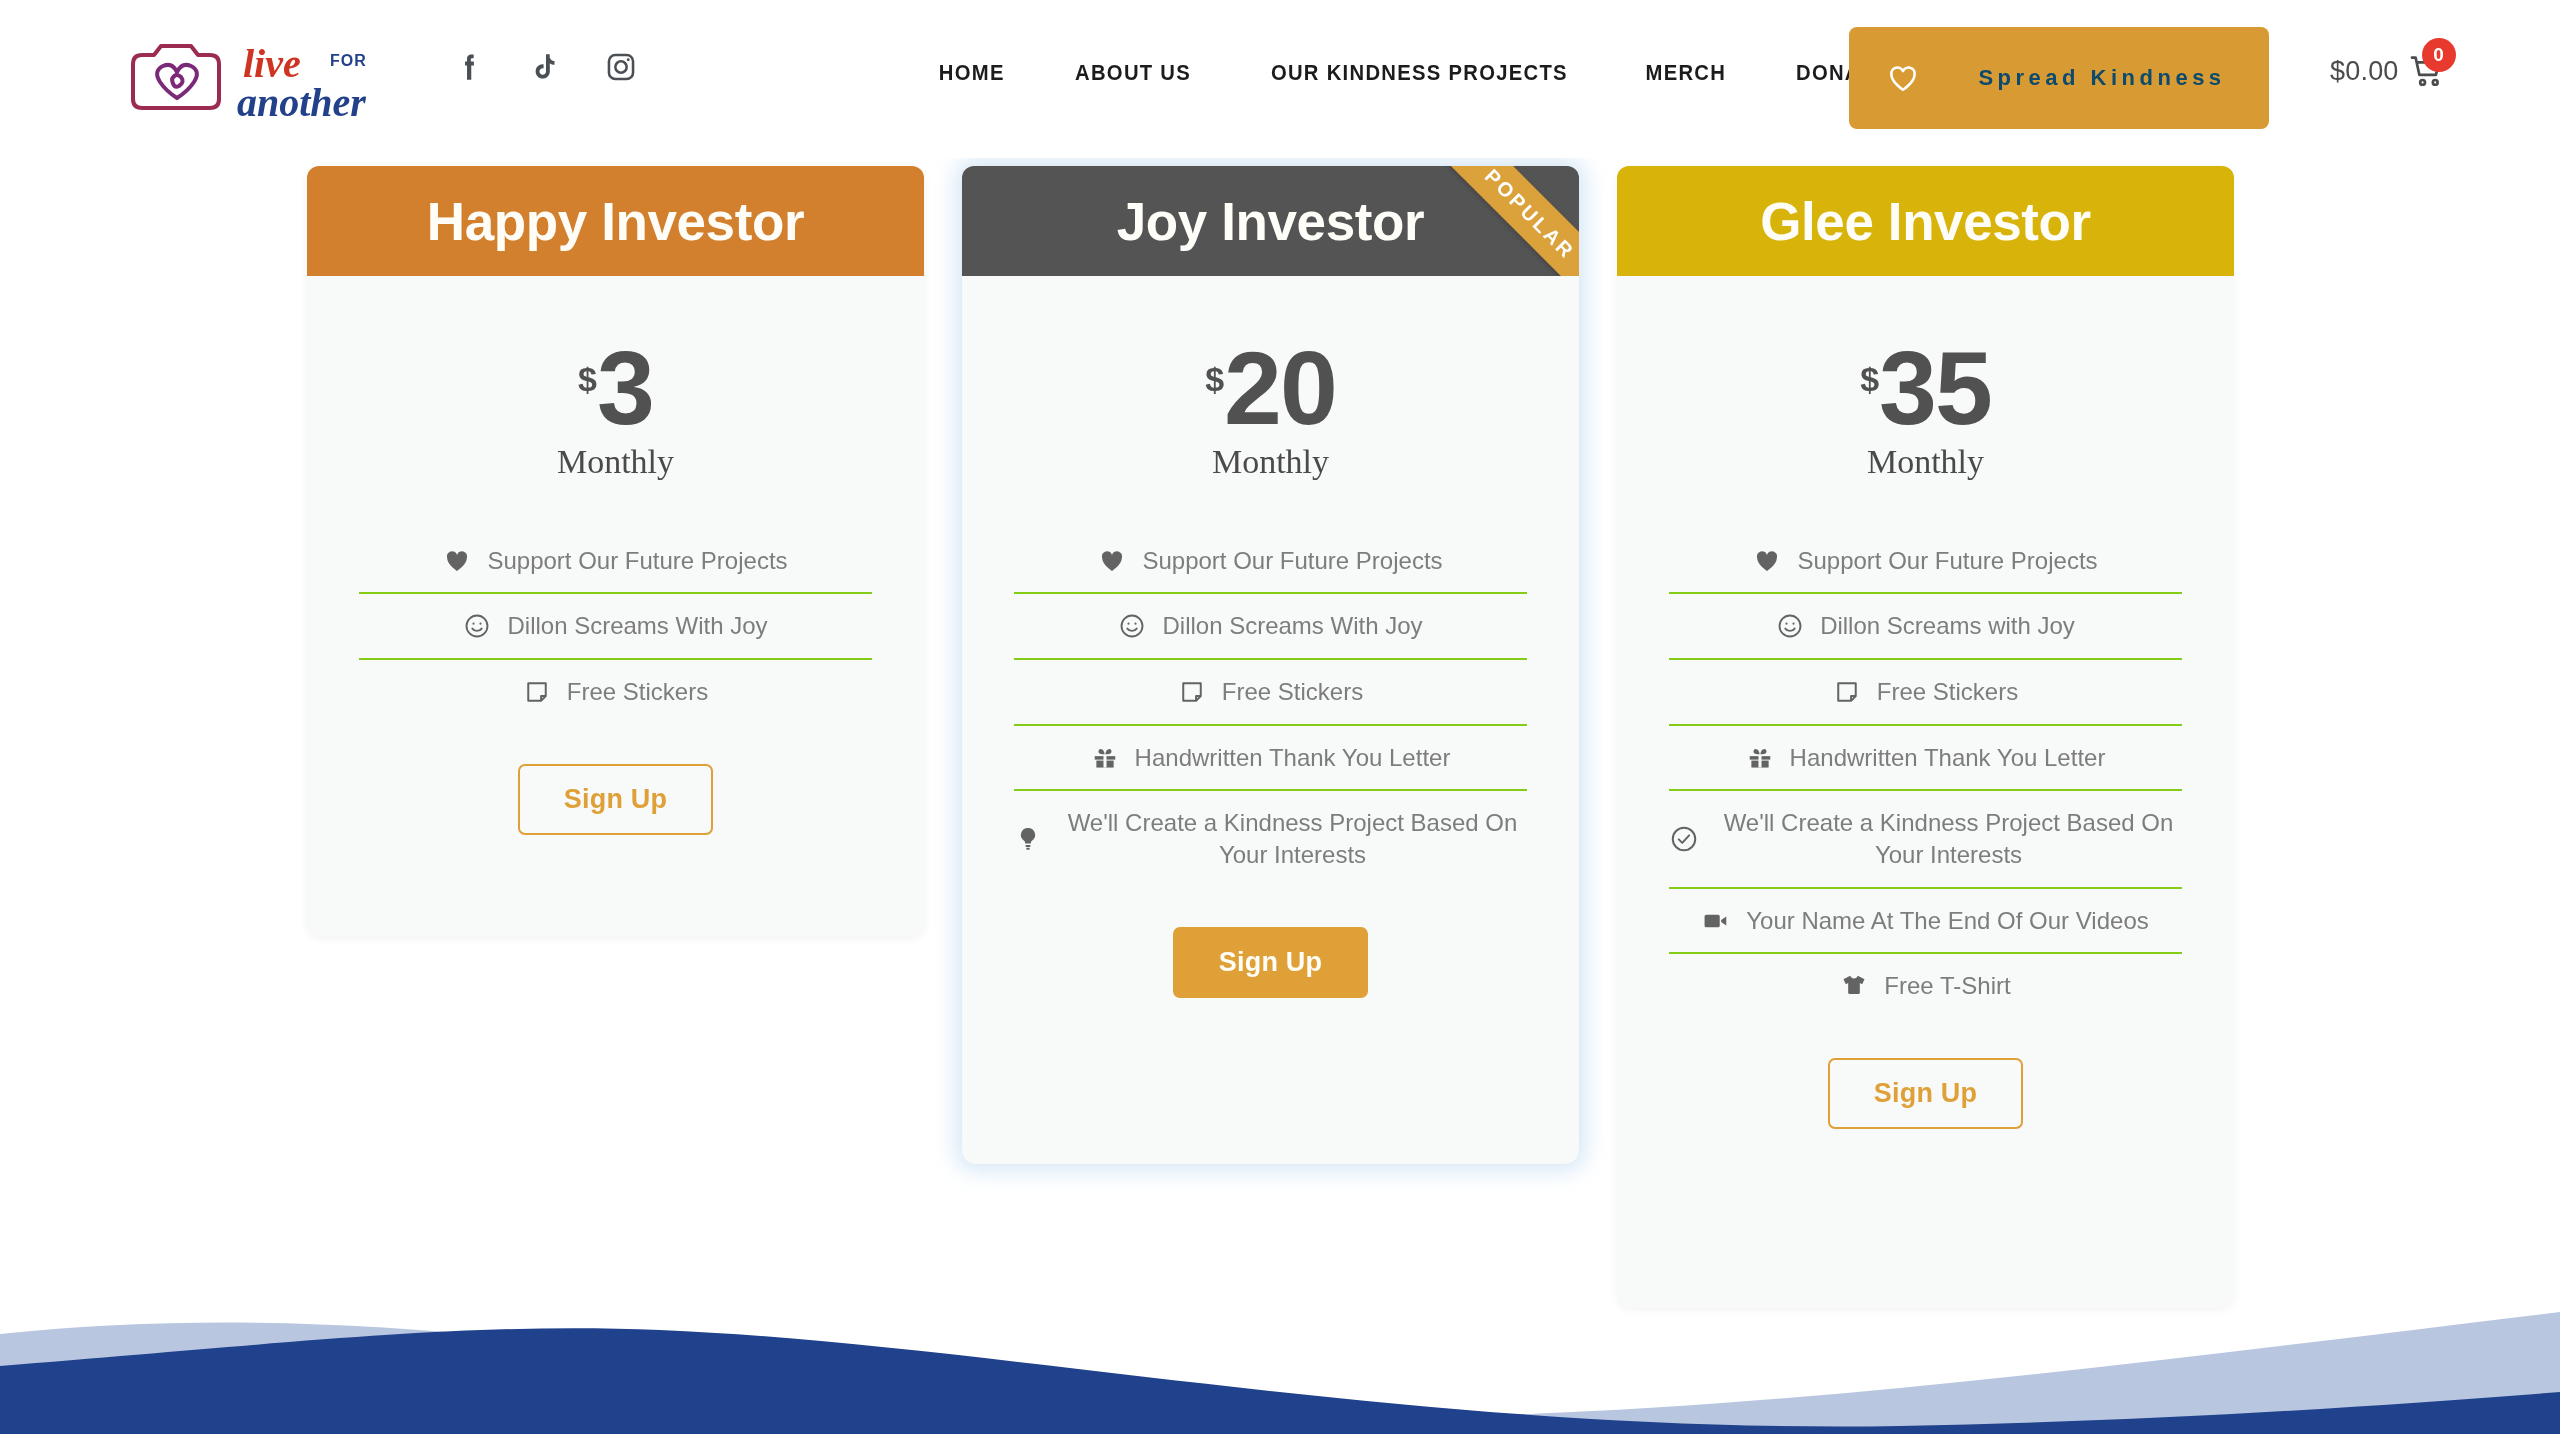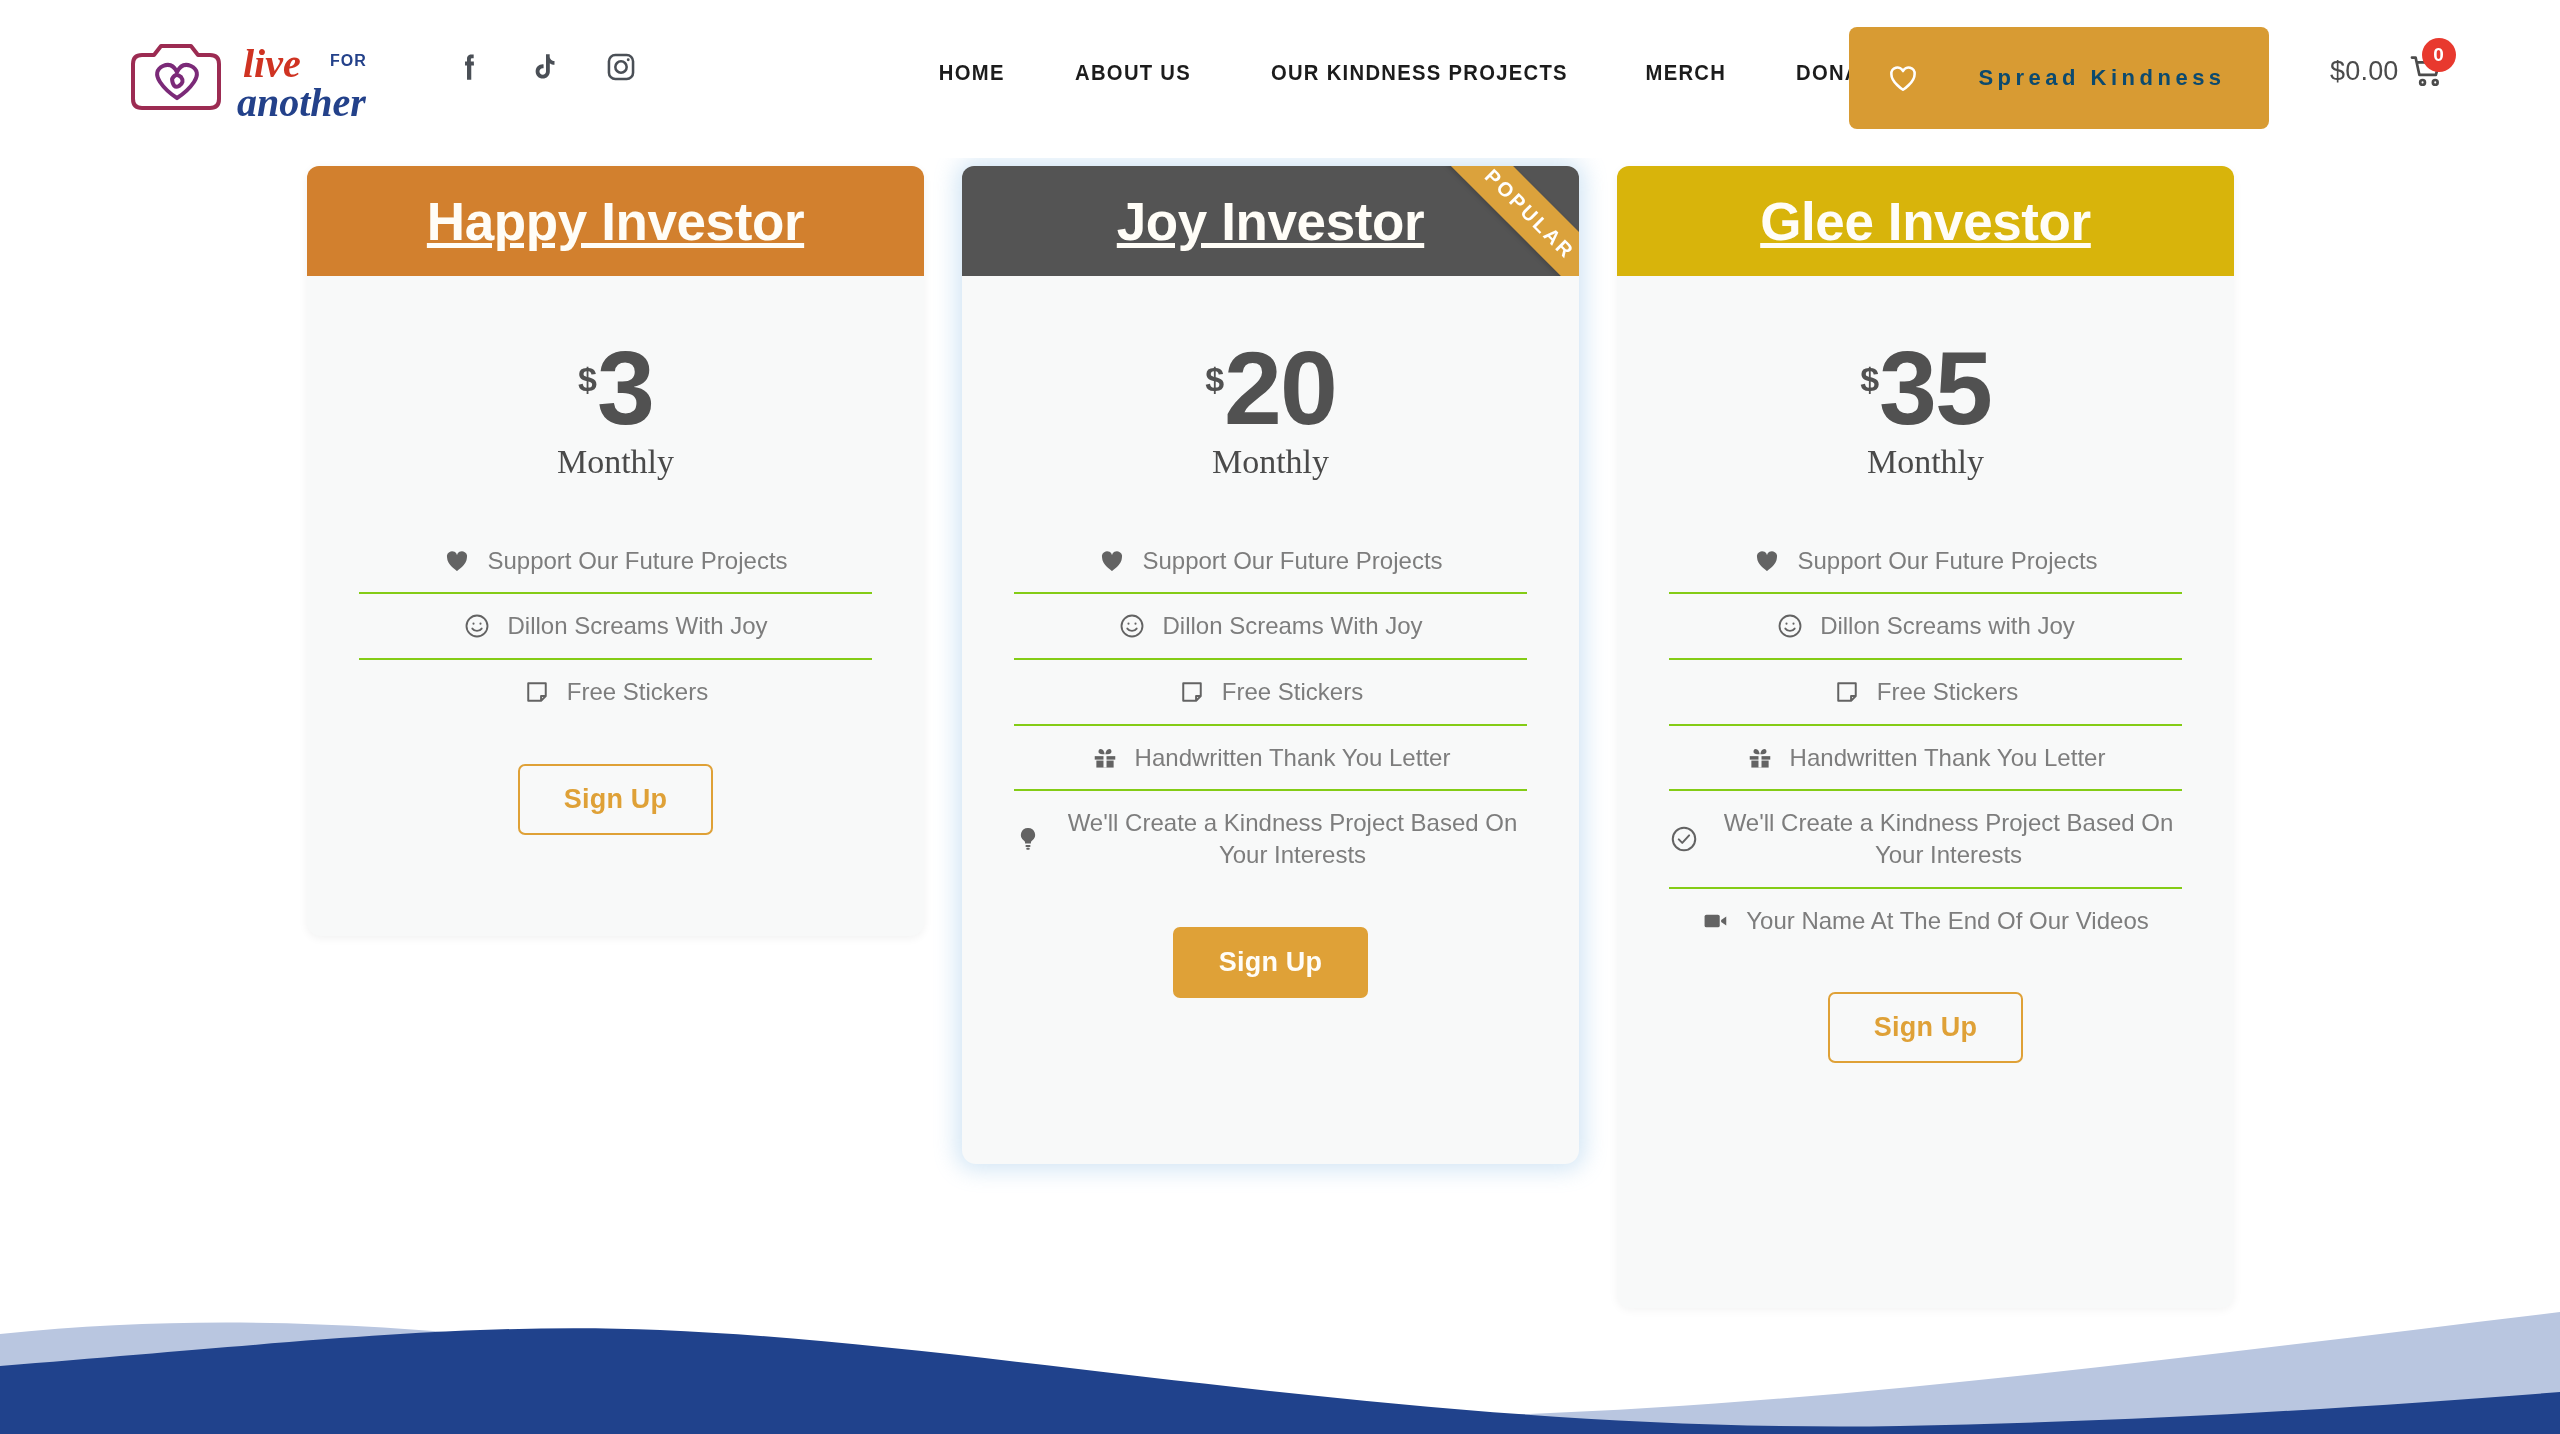--- a/index.html
+++ b/index.html
@@ -77,21 +77,20 @@
 
   .card { position: absolute; border-radius: 14px; background: #f8f9f9; }
   .card .cap {
     height: 110px; border-radius: 12px 12px 0 0;
     display:flex; align-items:center; justify-content:center;
     position: relative; overflow: hidden;
   }
   .cap-title {
     color: #fffdf7; font-size: 53px; font-weight: 700; letter-spacing: -0.4px;
     white-space: nowrap;
-    text-decoration: underline;
   }
 
   
   #card-happy {
     left: 307px; top: 166px; width: 617px; height: 770px;
     box-shadow: 0 2px 10px rgba(0,0,0,.06);
   }
   #card-happy .cap { background: #d2802e; }
 
   
@@ -409,20 +408,28 @@
         </div>
         <div class="feature">
           <span class="f-icon">
             <svg width="28" height="28" viewBox="0 0 24 24" fill="currentColor">
                 <rect x="2.2" y="6.6" width="13" height="10.8" rx="1.6"></rect>
                 <path d="M16.4 11.2l4.4-3.1v7.8l-4.4-3.1z"></path>
               </svg>
           </span>
           <span class="f-text">Your Name At The End Of Our Videos</span>
         </div>
+        <div class="feature">
+          <span class="f-icon">
+            <svg width="28" height="28" viewBox="0 0 24 24" fill="currentColor">
+                <path d="M8.7 3.2L3 6.3l2 4.1 2-1v8.4c0 .6.4 1 1 1h8c.6 0 1-.4 1-1v-8.4l2 1 2-4.1-5.7-3.1c-.6 1.4-1.8 2.3-3.3 2.3s-2.7-.9-3.3-2.3z"></path>
+              </svg>
+          </span>
+          <span class="f-text">Free T-Shirt</span>
+        </div>
       </div>
       <div class="signup-wrap">
         <button class="signup outline">Sign Up</button>
       </div>
     </div>
   </div>
 
   <div class="wave">
     <svg viewBox="0 0 2560 140" preserveAspectRatio="none">
       <path d="M0,40 C430,-5 780,95 1180,118 C1600,142 2060,78 2560,18 L2560,140 L0,140 Z" fill="#b9c6e0"></path>

